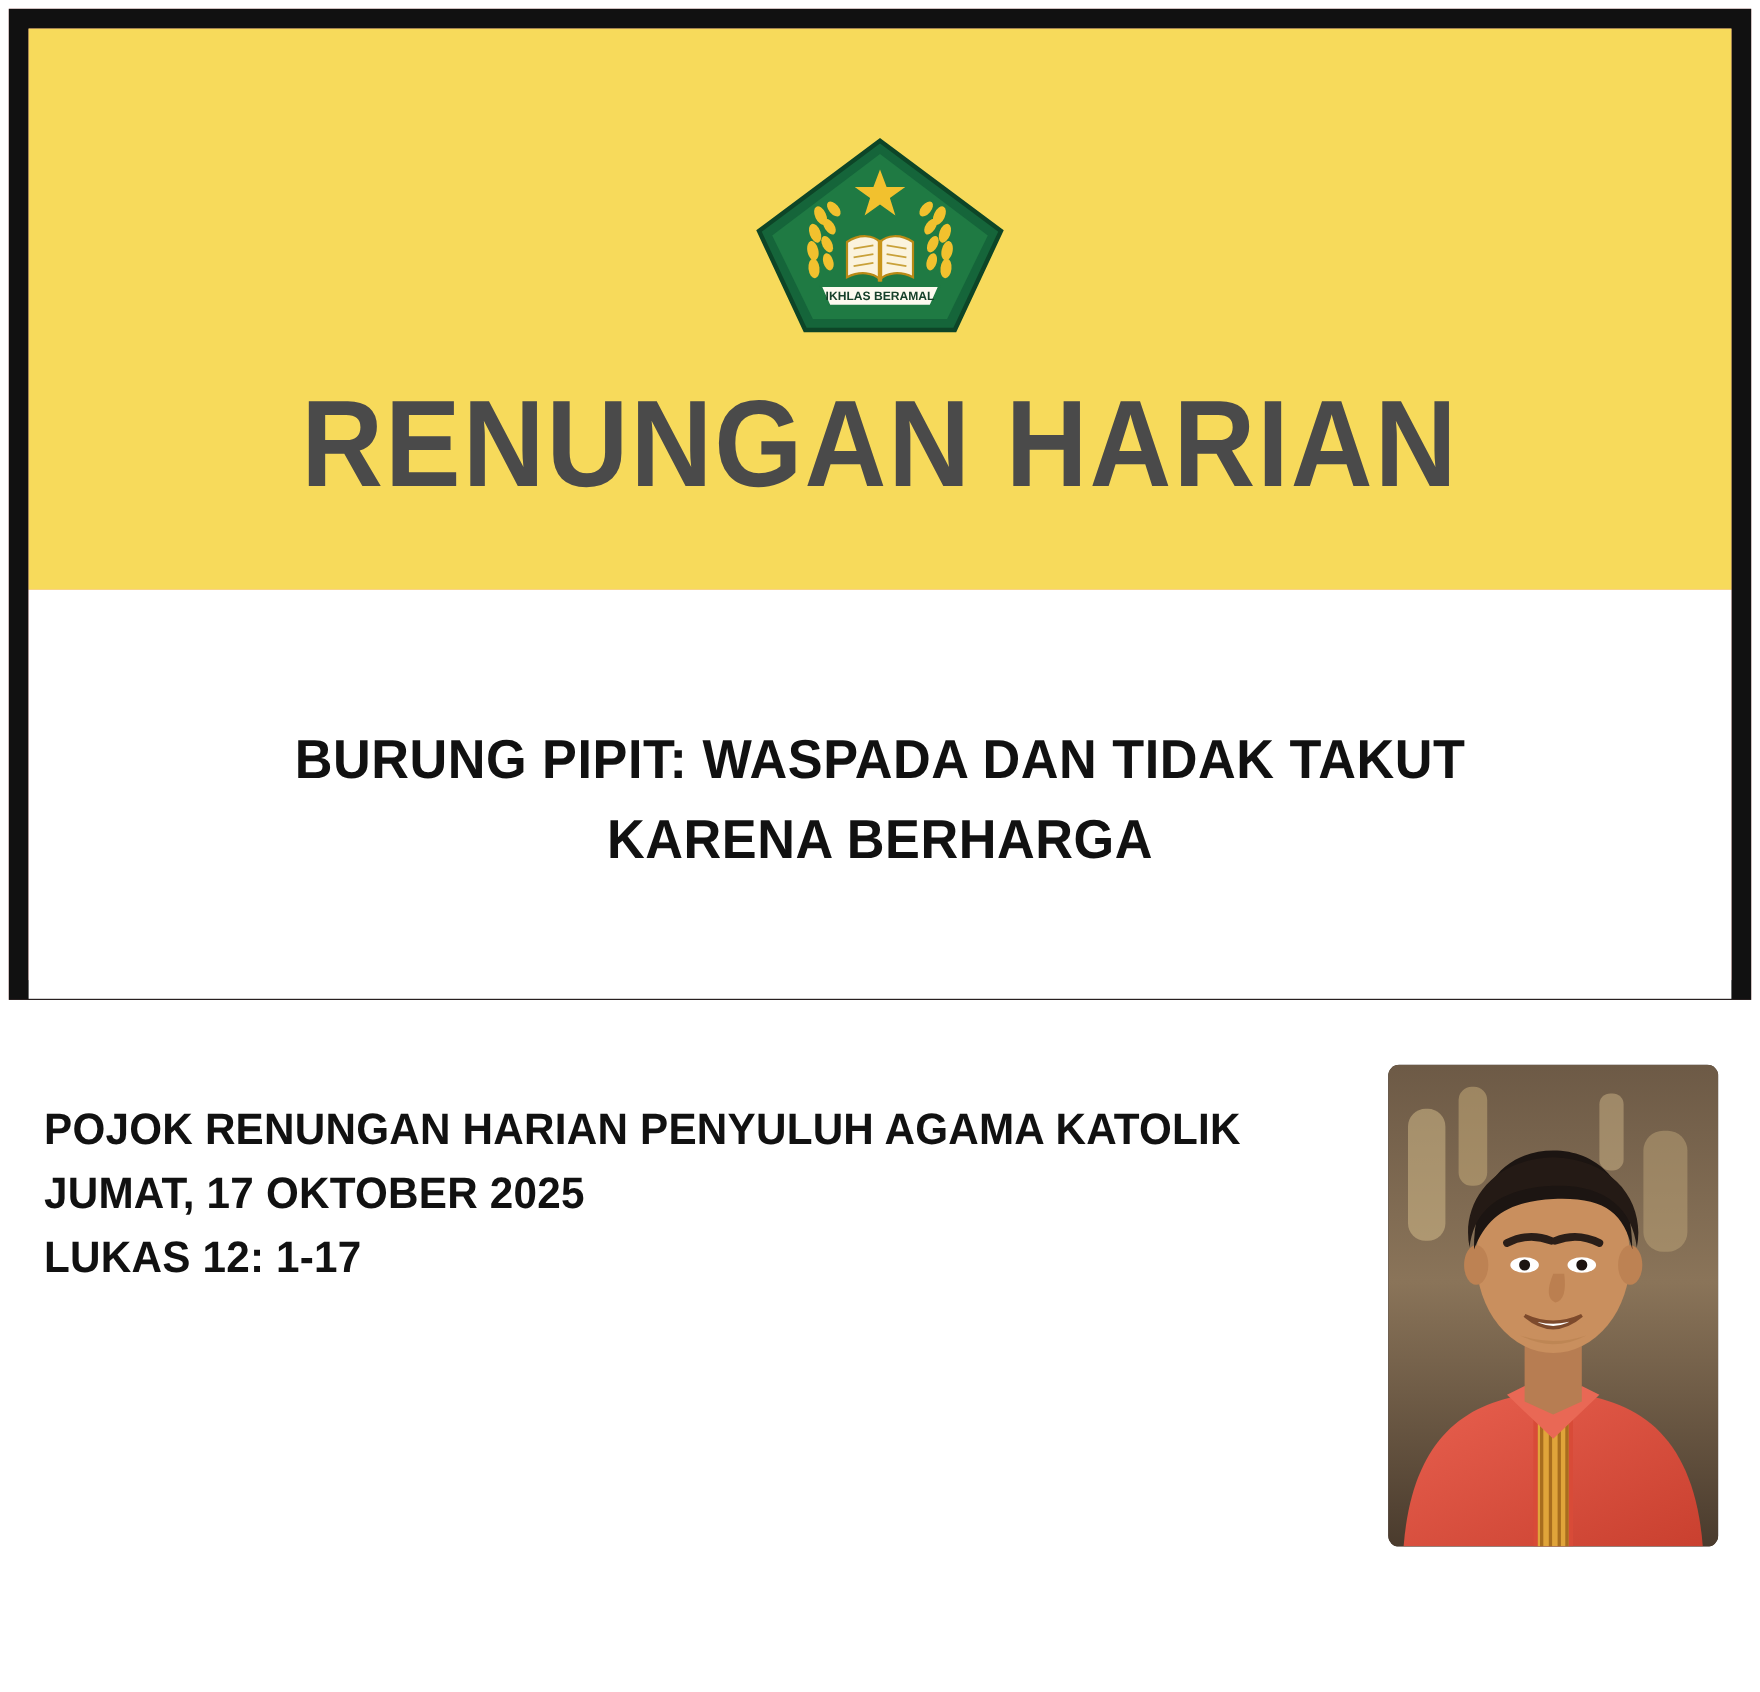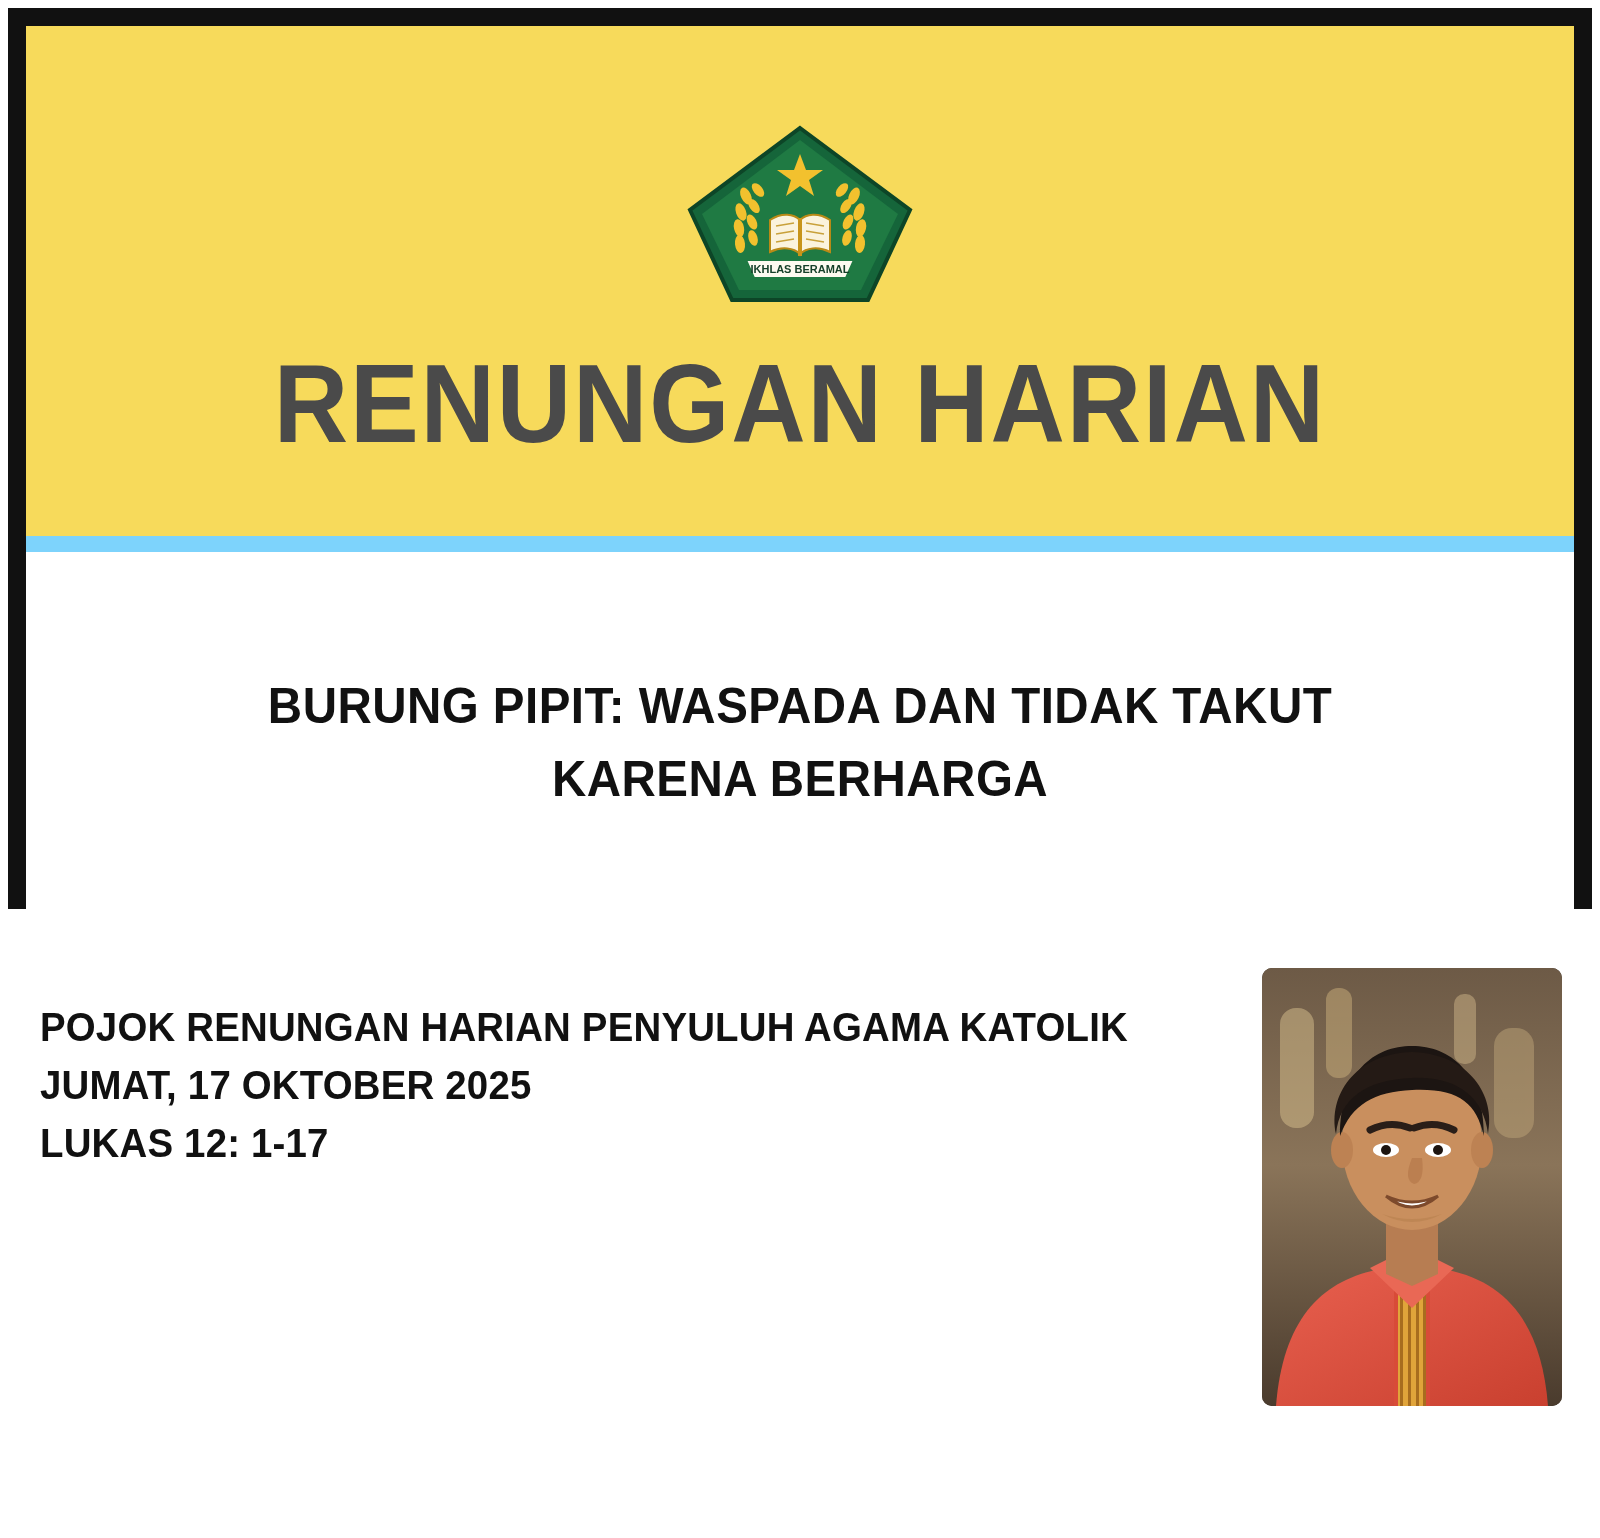--- a/index.html
+++ b/index.html
@@ -18,21 +18,21 @@
   }
 
   
   .card {
     position: absolute;
     left: 8px;
     top: 8px;
     width: 1584px;
     height: 901px;
     border: 18px solid #111111;
-    background: #7dd3fc;
+    background: #fca5a5;
   }
   .card-banner {
     position: relative;
     width: 100%;
     height: 510px;
     background: #f7da5b;
     display: flex;
     flex-direction: column;
     align-items: center;
   }
@@ -60,21 +60,20 @@
     white-space: nowrap;
   }
 
   .card-body {
     width: 100%;
     height: 372px;
     background: #ffffff;
     display: flex;
     align-items: flex-start;
     justify-content: center;
-    margin-top: 16px;
   }
   .card-subtitle {
     margin-top: 118px;
     width: 1200px;
     text-align: center;
     font-weight: 700;
     font-size: 50px;
     line-height: 1.45;
     color: #111111;
     letter-spacing: 0.5px;

